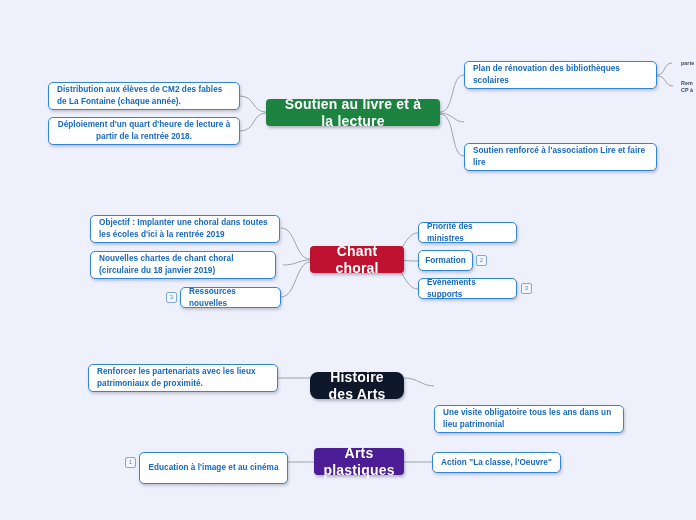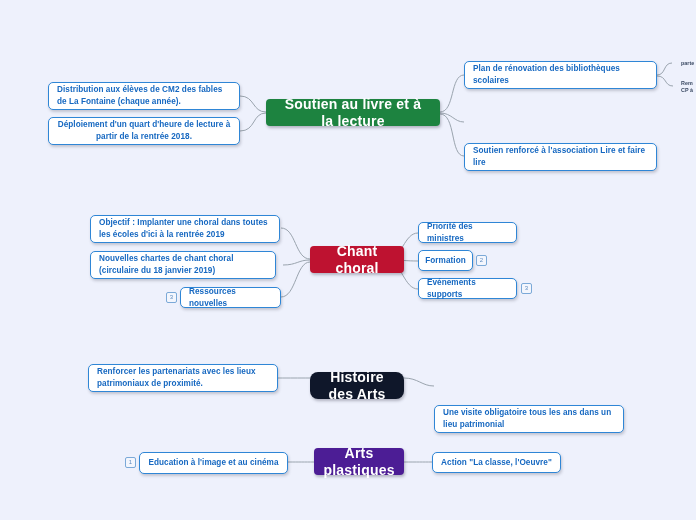--- a/index.html
+++ b/index.html
@@ -185,21 +185,21 @@
   </div>
 
   <div class="node leaf" style="left:434px; top:372px; width:190px; height:28px;margin-top:33px;">
     <span>Une visite obligatoire tous les ans dans un lieu patrimonial</span>
   </div>
 
   <div class="node root" style="left:314px; top:448px; width:90px; height:27px; background:#4c1d95;">
     <span>Arts plastiques</span>
   </div>
 
-  <div class="node leaf" style="left:139px; top:452px; width:149px; height:22px; justify-content:center;align-items:center;">
+  <div class="node leaf" style="left:139px; top:452px; width:149px; height:32px; justify-content:center;align-items:center;">
     <span>Education à l'image et au cinéma</span>
   </div>
   <div class="badge" style="left:125px; top:457px;">1</div>
 
   <div class="node leaf" style="left:432px; top:452px; width:129px; height:21px; justify-content:center;">
     <span>Action "La classe, l'Oeuvre"</span>
   </div>
 
 </div>
 

